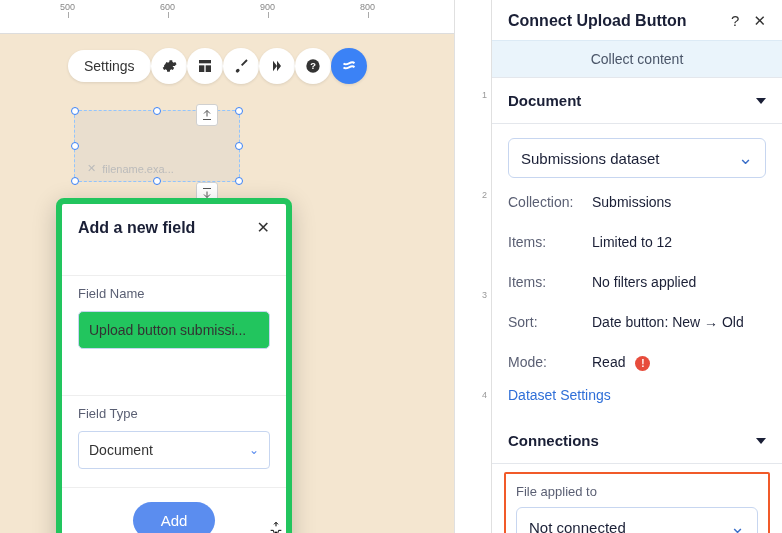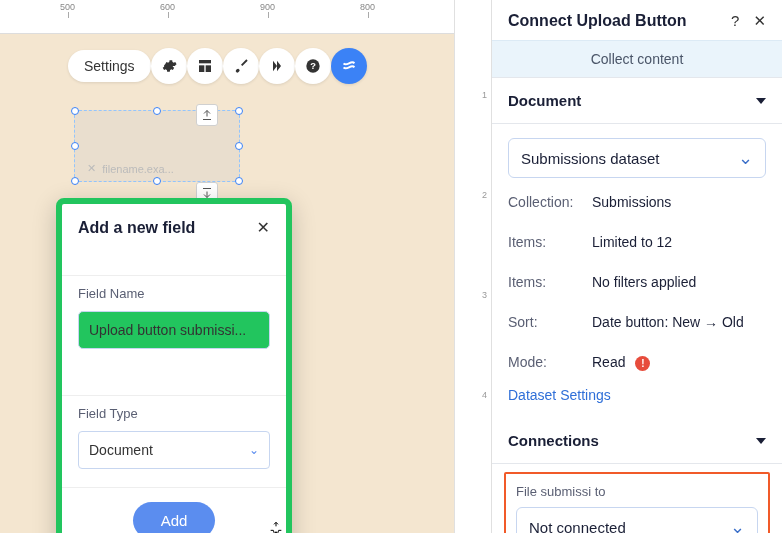--- a/index.html
+++ b/index.html
@@ -233,19 +233,19 @@
   </div>
 
   <div class="rp-section">
     <div class="rp-section-hdr">
       <span>Connections</span>
       <span class="triangle-down"></span>
     </div>
   </div>
 
   <div class="highlight-box">
-    <div class="rp-sublabel">File submissi to</div>
+    <div class="rp-sublabel">File applied to</div>
     <div class="rp-select">
       <span>Not connected</span>
       <span class="chev">⌄</span>
     </div>
   </div>
 </div>
 
 </body></html>

